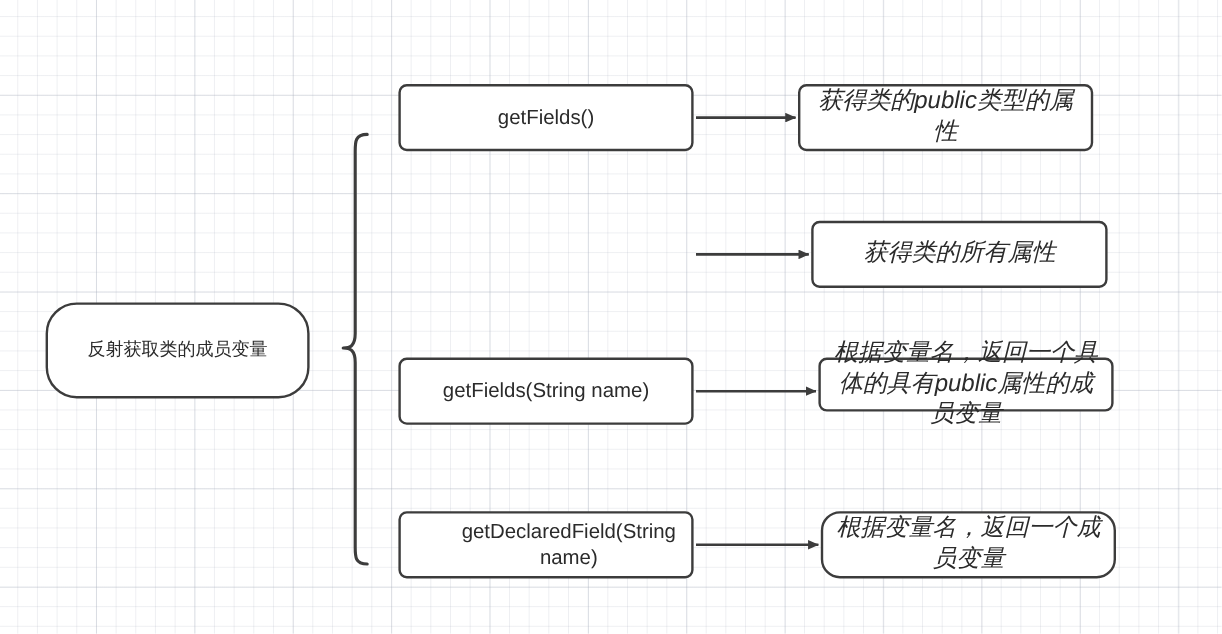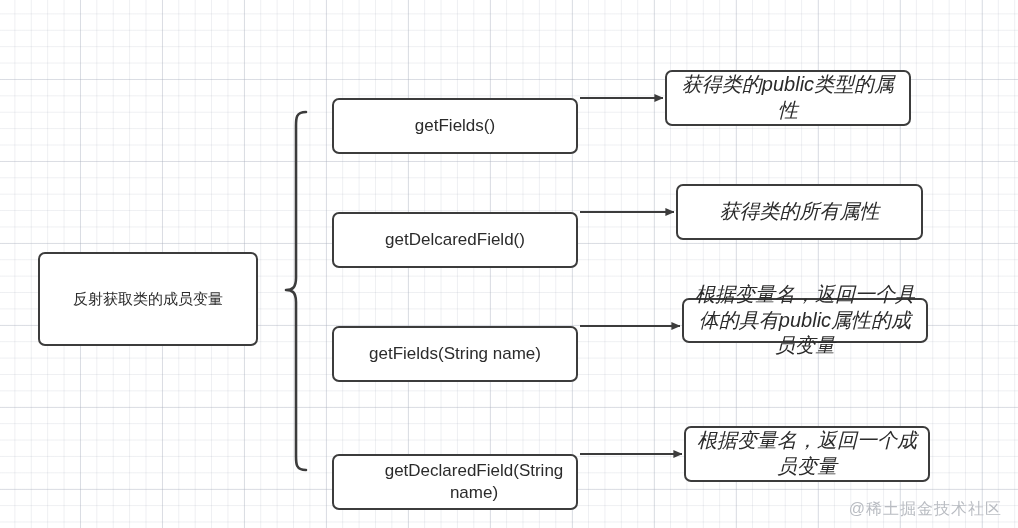--- a/index.html
+++ b/index.html
@@ -43,47 +43,47 @@
     justify-content: center;
     text-align: center;
     color: #2b2b2b;
     line-height: 1.28;
   }
 
   .node-root {
     left: 38px;
     top: 252px;
     width: 220px;
-    height: 94px;
+    height: 80px;
     font-size: 15px;
+    border-radius: 26px;
   }
 
   .node-method {
     left: 332px;
     width: 246px;
     height: 56px;
     font-size: 17px;
     padding: 0 10px;
-    margin-top: 28px;
   }
   .node-method.r1 { top: 70px; }
   .node-method.r2 { top: 184px; }
   .node-method.r3 { top: 298px; }
   .node-method.r4 { top: 426px; padding-left: 48px; }
 
   .node-desc {
     height: 56px;
     font-size: 20px;
     padding: 0 10px;
     font-style: italic;
   }
   .node-desc.r1 { left: 665px; top: 70px;  width: 246px; }
   .node-desc.r2 { left: 676px; top: 184px; width: 247px; text-align: center; }
   .node-desc.r3 { left: 682px; top: 298px; width: 246px; height: 45px; }
-  .node-desc.r4 { left: 684px; top: 426px; width: 246px; }
+  .node-desc.r4 { left: 684px; top: 426px; width: 246px; border-radius: 16px; }
 
   .svg-layer {
     position: absolute;
     left: 0;
     top: 0;
     width: 1018px;
     height: 528px;
     pointer-events: none;
   }
 
@@ -123,37 +123,33 @@
     <line x1="580" y1="454" x2="682" y2="454" stroke="#3c3c3c" stroke-width="2.2" marker-end="url(#arrowhead)"></line>
   </svg>
 
   <div class="node node-root">
     <span>反射获取类的成员变量</span>
   </div>
 
   <div class="node node-method r1">
     <span>getFields()</span>
   </div>
-  <div class="node node-method r2">
-    <span>getDelcaredField()</span>
-  </div>
   <div class="node node-method r3">
     <span>getFields(String name)</span>
   </div>
   <div class="node node-method r4">
     <span>getDeclaredField(String name)</span>
   </div>
 
   <div class="node node-desc r1">
     <span>获得类的public类型的属性</span>
   </div>
   <div class="node node-desc r2">
     <span>获得类的所有属性</span>
   </div>
   <div class="node node-desc r3">
     <span>根据变量名，返回一个具体的具有public属性的成员变量</span>
   </div>
   <div class="node node-desc r4">
     <span>根据变量名，返回一个成员变量</span>
   </div>
 
-  <div class="watermark">@稀土掘金技术社区</div>
 </div>
 
 </body></html>

